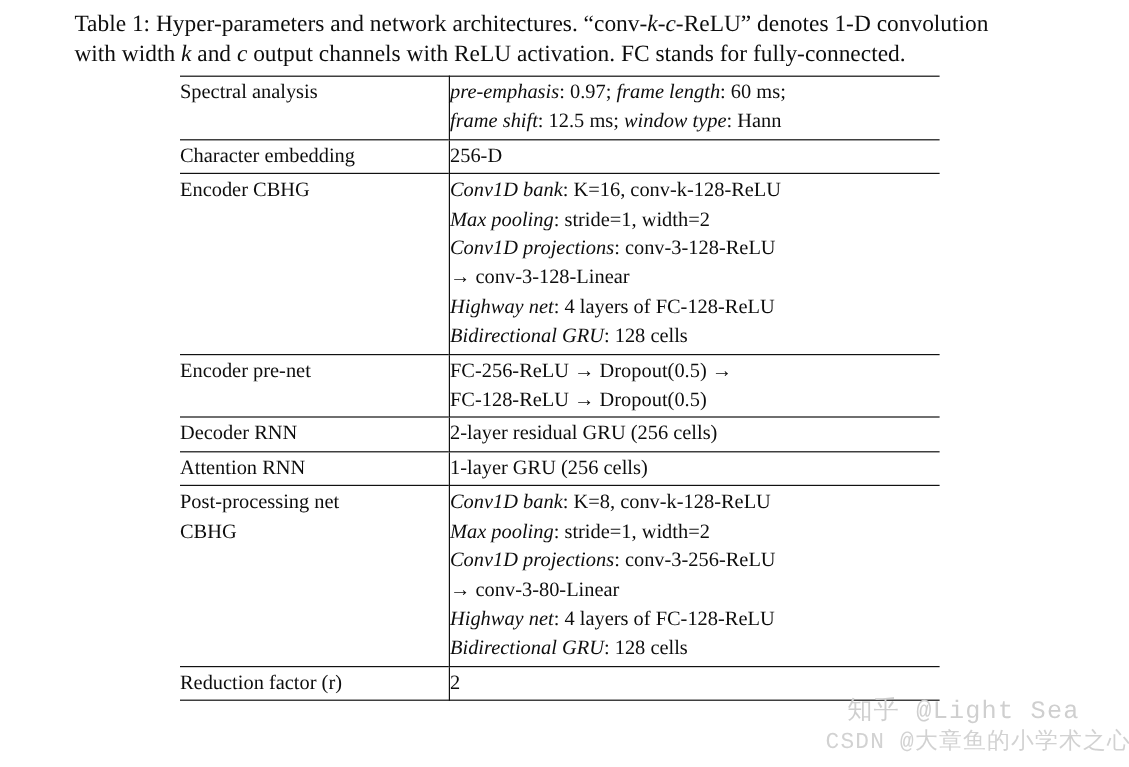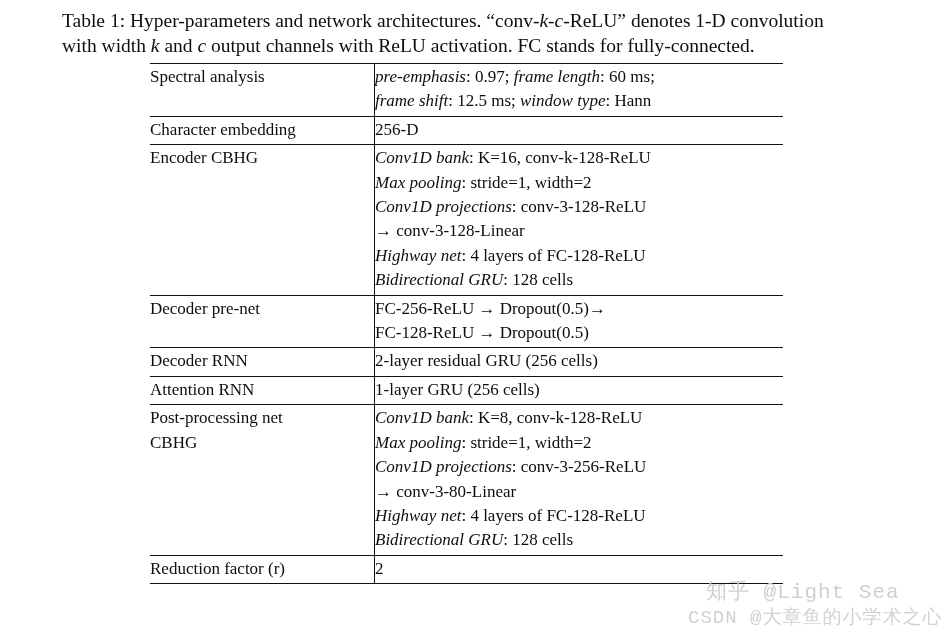--- a/index.html
+++ b/index.html
@@ -129,24 +129,24 @@
             <span class="cellline"><span class="it">Conv1D bank</span><span>:  K=16, conv-k-128-ReLU</span></span>
             <span class="cellline"><span class="it">Max pooling</span><span>: stride=1, width=2</span></span>
             <span class="cellline"><span class="it">Conv1D projections</span><span>: conv-3-128-ReLU</span></span>
             <span class="cellline"><span>→ conv-3-128-Linear</span></span>
             <span class="cellline"><span class="it">Highway net</span><span>: 4 layers of FC-128-ReLU</span></span>
             <span class="cellline"><span class="it">Bidirectional GRU</span><span>: 128 cells</span></span>
           </td>
         </tr>
         <tr class="rowline">
           <td class="keycol">
-            <span class="sub">Decoder pre-net</span>
+            <span class="sub">Encoder pre-net</span>
           </td>
           <td class="valcol">
-            <span class="cellline"><span>FC-256-ReLU → Dropout(0.5)→</span></span>
+            <span class="cellline"><span>FC-256-ReLU → Dropout(0.5) →</span></span>
             <span class="cellline"><span>FC-128-ReLU → Dropout(0.5)</span></span>
           </td>
         </tr>
         <tr class="rowline">
           <td class="keycol">
             <span class="sub">Decoder RNN</span>
           </td>
           <td class="valcol">
             <span class="cellline"><span>2-layer residual GRU (256 cells)</span></span>
           </td>

